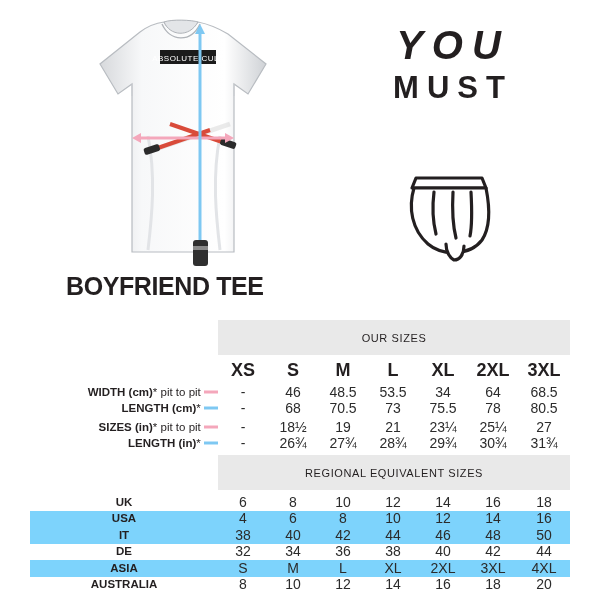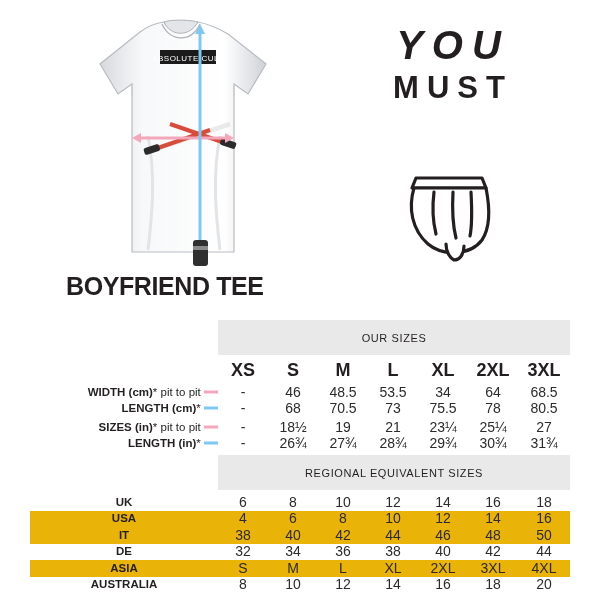--- a/index.html
+++ b/index.html
@@ -143,21 +143,21 @@
   tr.region-row td {
     height: 16.5px;
     margin-top: 41px;
   }
   tr.region-row .rowlabel {
     font-weight: bold;
     font-size: 11.5px;
     text-align: center;
     padding-right: 0;
   }
-  tr.alt td { background: #eab308; }
+  tr.alt td { background: #7dd3fc; }
 
   .dash-line {
     display: inline-block;
     vertical-align: middle;
   }
 
   .sep-line td {
     height: 4px;
   }
 </style>

